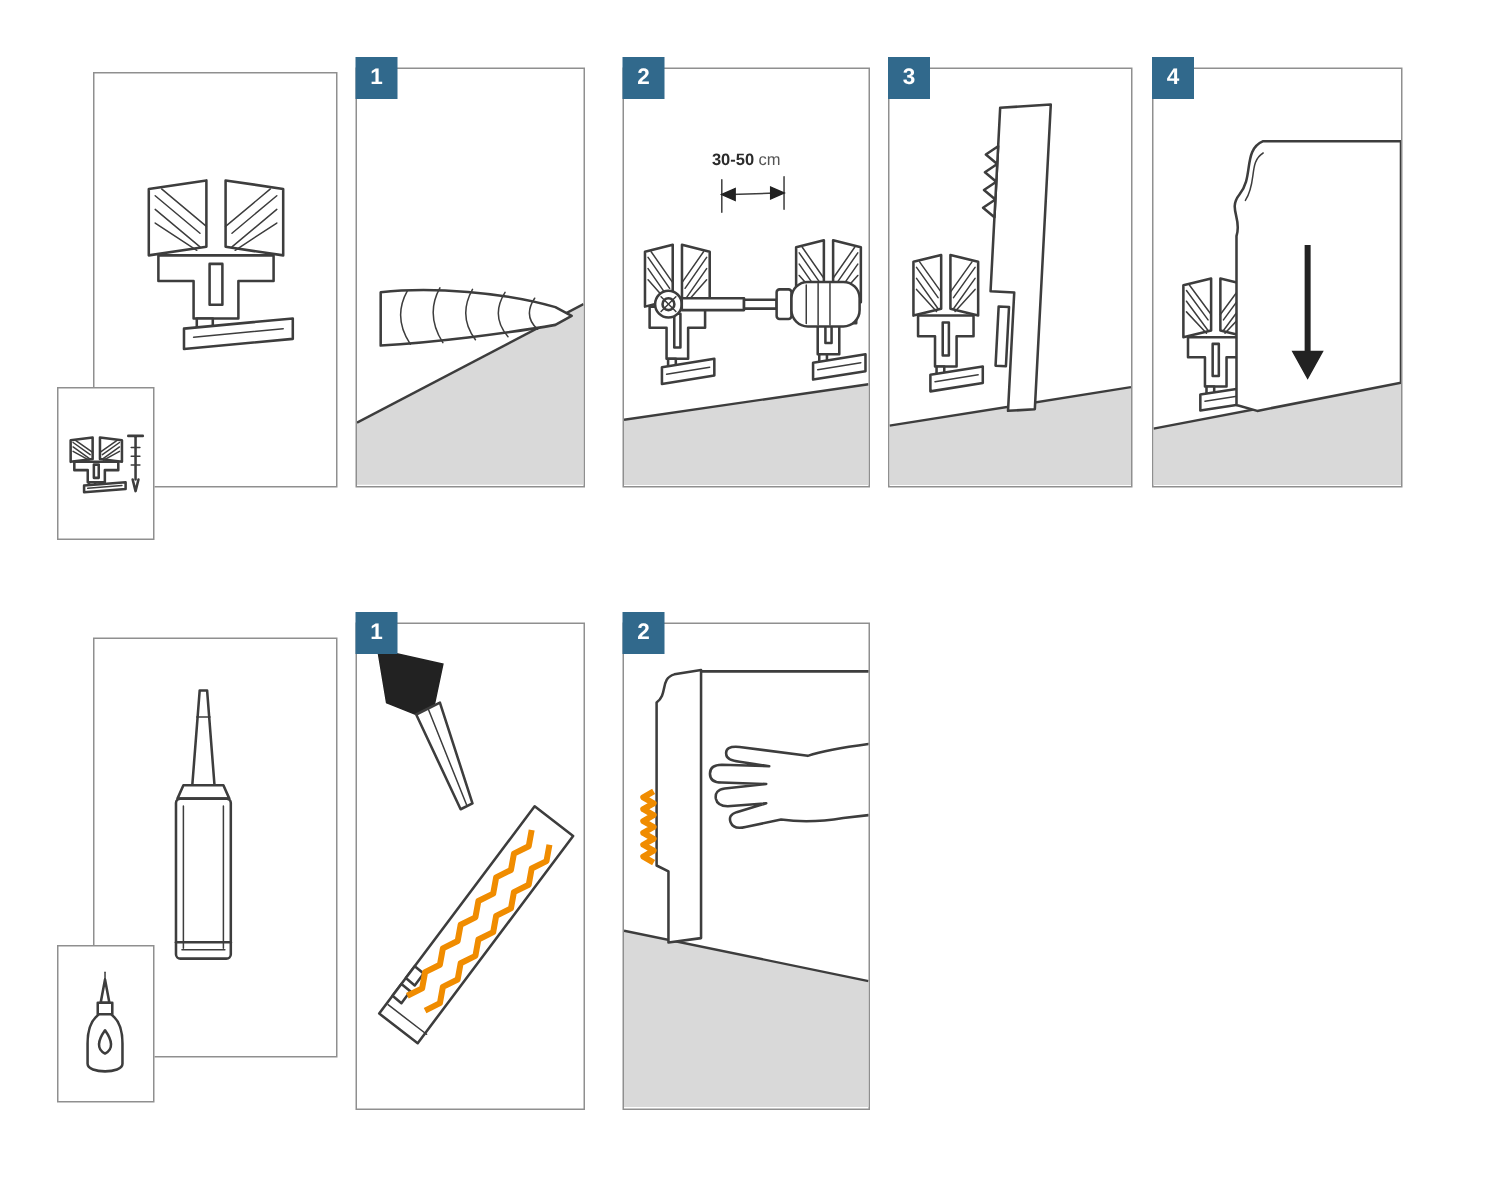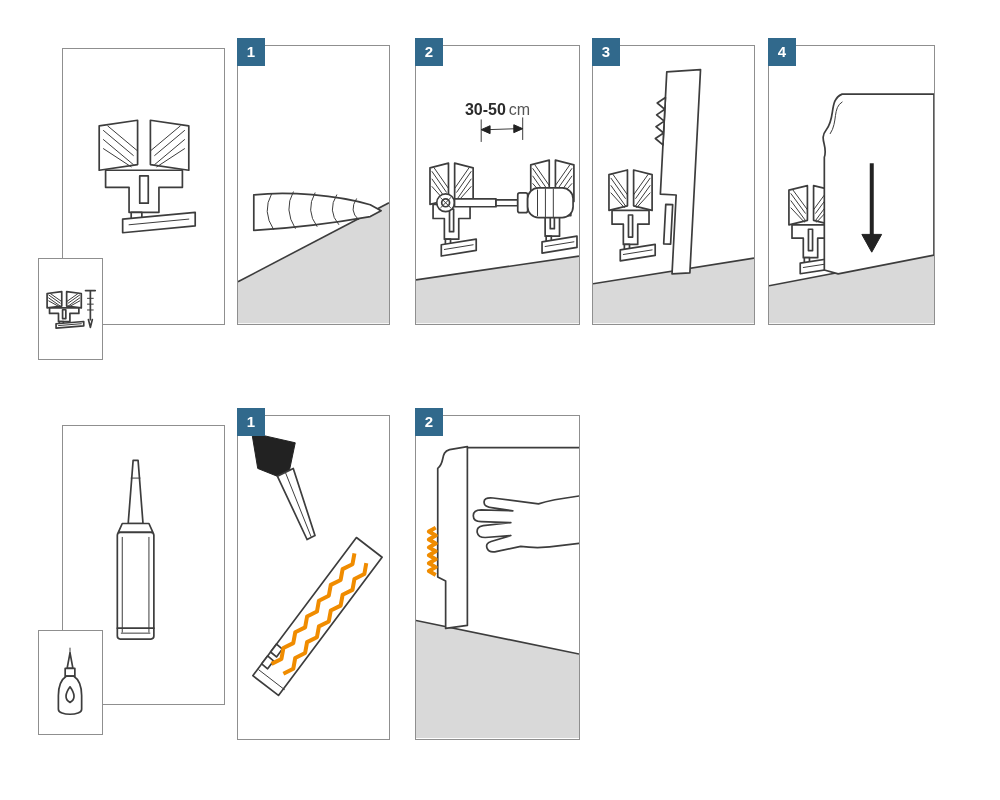--- a/index.html
+++ b/index.html
@@ -16,21 +16,21 @@
     box-sizing:border-box; z-index:3;
   }
   .panel svg, .inset svg { display:block; width:100%; height:100%; }
   .badge {
     position:absolute; top:-8px; left:-1px; width:28px; height:28px;
     background:#31698c; color:#ffffff; font-weight:bold; font-size:15px;
     line-height:28px; text-align:center; z-index:4;
   }
   .dim {
     position:absolute; top:55px; left:0; width:100%; text-align:center;
-    font-size:16px; color:#2b2b2b; z-index:2; pointer-events:none;
+    font-size:11px; color:#2b2b2b; z-index:2; pointer-events:none;
   }
   .dim .val { font-weight:bold; }
   .dim .unit { font-weight:normal; color:#555; margin-left:3px; }
   
   svg * { vector-effect: non-scaling-stroke; }
   .ln { stroke:#3d3d3d; stroke-width:1.7; fill:none; stroke-linecap:round; stroke-linejoin:round; }
   .fw { fill:#ffffff; }
   .th { stroke-width:1; }
   .edge { stroke:#3d3d3d; stroke-width:1.6; }
   .floor { fill:#d9d9d9; stroke:none; }

